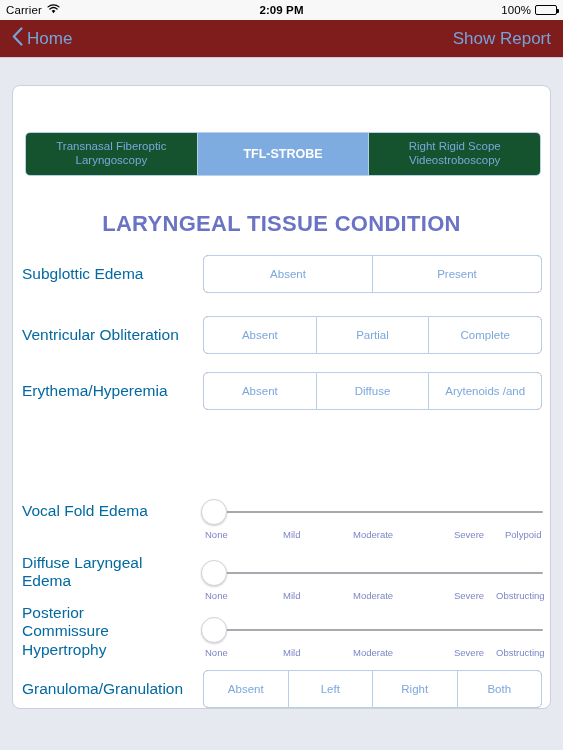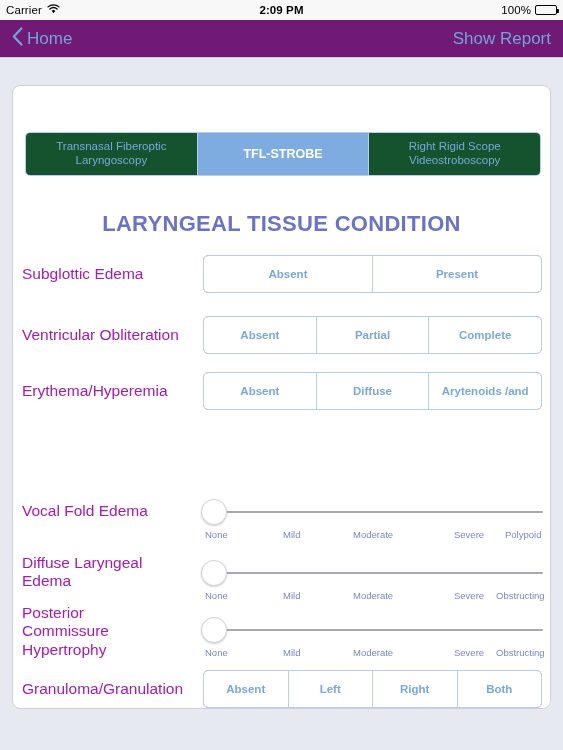--- a/index.html
+++ b/index.html
@@ -74,21 +74,21 @@
   .battery-fill {
     height: 100%;
     background: #000;
     border-radius: 1px;
   }
 
   
   .nav-bar {
     position: relative;
     height: 38px;
-    background: #701a75;
+    background: #7f1d1d;
     border-bottom: 1px solid #c9ccd2;
     display: flex;
     align-items: center;
     justify-content: space-between;
     padding: 0 12px;
   }
   .nav-back {
     display: flex;
     align-items: center;
     gap: 4px;
@@ -171,33 +171,32 @@
     left: 0;
     width: 539px;
     display: flex;
     align-items: center;
   }
   .row-label {
     position: absolute;
     left: 9px;
     width: 175px;
     font-size: 15.5px;
-    color: #a21caf;
+    color: #0369a1;
     line-height: 1.18;
   }
 
   
   .opt-seg {
     position: absolute;
     display: flex;
     border: 1px solid #b9cfe9;
     border-radius: 5px;
     overflow: hidden;
     background: #b91c1c;
-    font-weight: bold;
   }
   .opt-seg-item {
     flex: 1;
     display: flex;
     align-items: center;
     justify-content: center;
     height: 36px;
     font-size: 11.5px;
     color: #7ba7dd;
     background: #ffffff;

